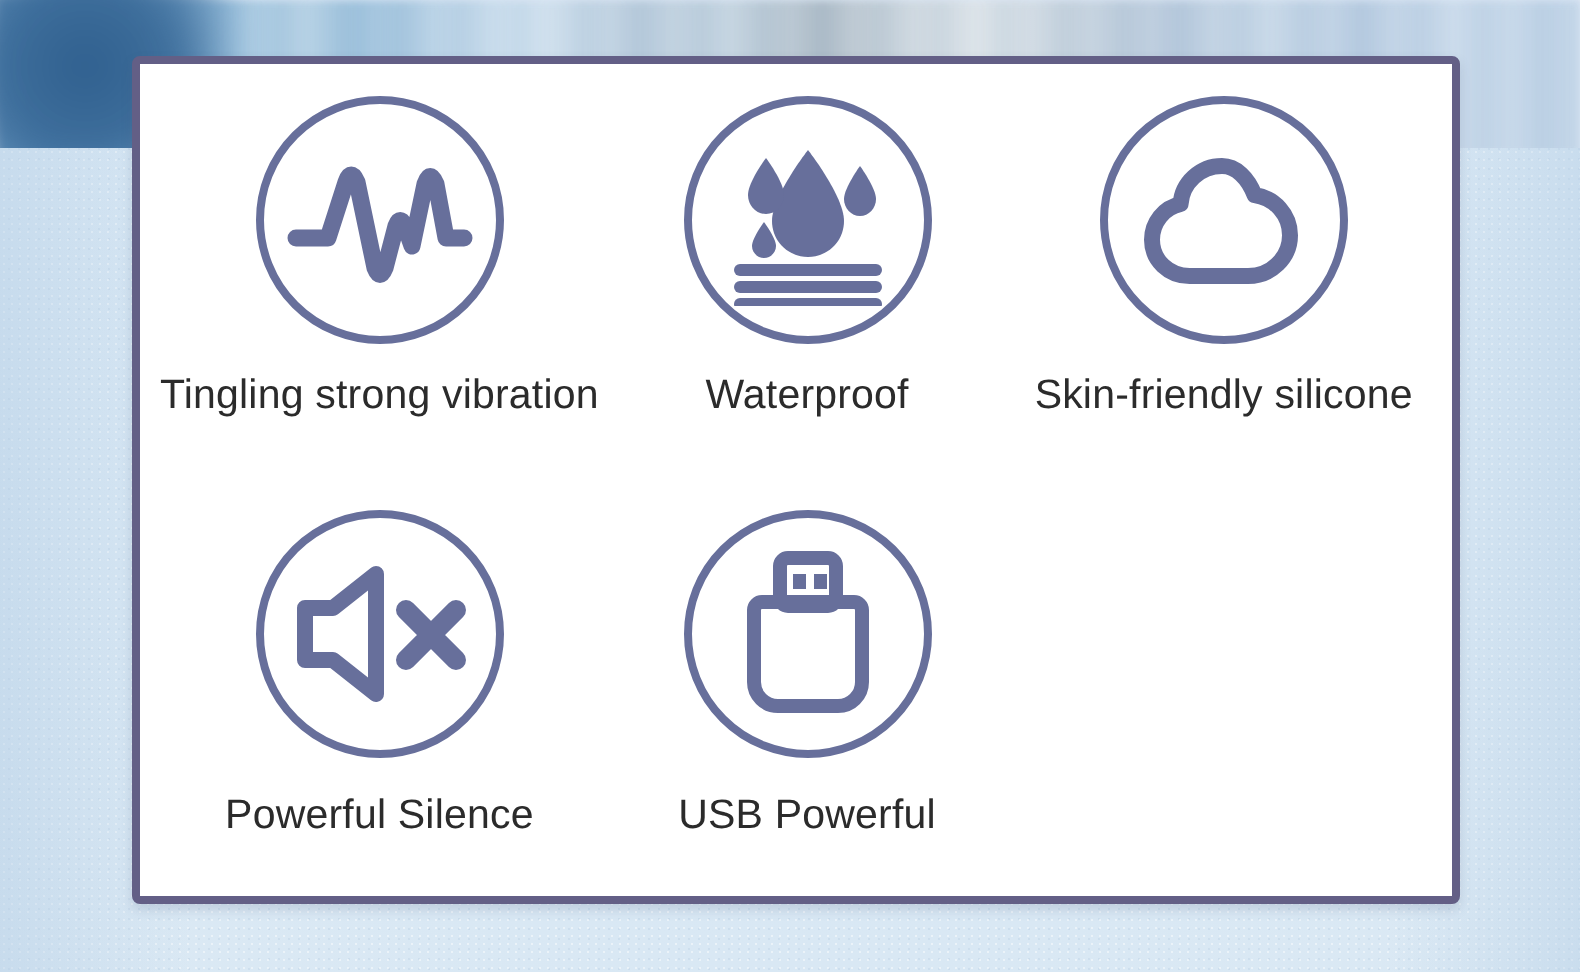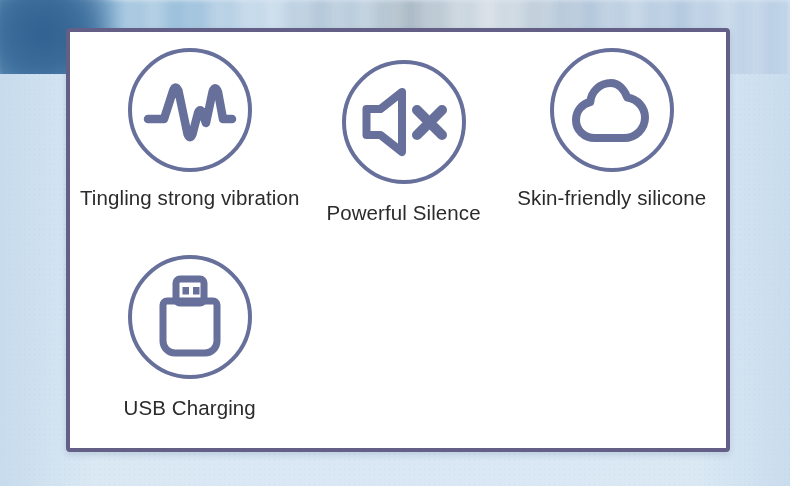--- a/index.html
+++ b/index.html
@@ -185,65 +185,86 @@
         <div class="icon-circle">
           <span>
             <svg width="96" height="70" viewBox="0 0 96 70">
               <path d="M6 44 H22 L31 16 Q33.5 9 36.5 16 L45.5 59 Q48 65.5 50.5 59 L56 38 Q58 32.5 60.5 38 L64 48 L70.5 17 Q73 9.5 76 17 L81 44 H90" fill="none" stroke="#676f9b" stroke-width="8.5" stroke-linecap="round" stroke-linejoin="round"></path>
             </svg>
           </span>
         </div>
         <div class="feature-label">Tingling strong vibration</div>
       </div>
 
-
-      <div class="feature-cell row2">
-        <div class="icon-circle">
-          <span>
-            <svg width="92" height="74" viewBox="0 0 92 74">
-
-              <path d="M44 7 L22.5 24 H8.5 V50 H22.5 L44 67 Z" fill="none" stroke="#676f9b" stroke-width="8" stroke-linejoin="round" stroke-linecap="round"></path>
-
-              <path d="M59 25 L84 50 M84 25 L59 50" fill="none" stroke="#676f9b" stroke-width="10" stroke-linecap="round"></path>
-            </svg>
-          </span>
-        </div>
-        <div class="feature-label">Powerful Silence</div>
+      <div class="feature-cell">
+        <div class="icon-circle">
+          <span>
+            <svg width="92" height="86" viewBox="0 0 92 86">
+
+              <path d="M46 8 C46 8 64 31 64 43.5 C64 53.6 55.9 61.5 46 61.5 C36.1 61.5 28 53.6 28 43.5 C28 31 46 8 46 8 Z" fill="#676f9b"></path>
+
+              <path d="M25 12 C25 12 34 24 34 30.5 C34 35.8 30 40 25 40 C20 40 16 35.8 16 30.5 C16 24 25 12 25 12 Z" fill="#676f9b"></path>
+
+              <path d="M72 16 C72 16 80 27 80 32.5 C80 37.2 76.4 41 72 41 C67.6 41 64 37.2 64 32.5 C64 27 72 16 72 16 Z" fill="#676f9b"></path>
+
+              <path d="M24 44 C24 44 30 52 30 56 C30 59.3 27.3 62 24 62 C20.7 62 18 59.3 18 56 C18 52 24 44 24 44 Z" fill="#676f9b"></path>
+
+              <rect x="9" y="65" width="74" height="6" rx="3" fill="#676f9b"></rect>
+              <rect x="9" y="73.5" width="74" height="6" rx="3" fill="#676f9b"></rect>
+              <rect x="9" y="82" width="74" height="6" rx="3" fill="#676f9b"></rect>
+            </svg>
+          </span>
+        </div>
+        <div class="feature-label">Waterproof</div>
       </div>
 
       <div class="feature-cell">
         <div class="icon-circle">
           <span>
             <svg width="90" height="72" viewBox="0 0 90 72">
               <path d="M44 9
                        C33 9 24 17.5 23.3 28
                        C15 29.8 9 37.1 9 45.9
                        C9 56.2 17.4 64 27.8 64
                        H57
                        C68.6 64 78 54.9 78 43.6
                        C78 33.4 70.3 24.9 60.3 23.5
                        C56.9 14.9 51 9 44 9 Z" fill="none" stroke="#676f9b" stroke-width="8" stroke-linejoin="round" stroke-linecap="round"></path>
             </svg>
           </span>
         </div>
         <div class="feature-label">Skin-friendly silicone</div>
       </div>
 
+      <div class="feature-cell row2">
+        <div class="icon-circle">
+          <span>
+            <svg width="92" height="74" viewBox="0 0 92 74">
+
+              <path d="M44 7 L22.5 24 H8.5 V50 H22.5 L44 67 Z" fill="none" stroke="#676f9b" stroke-width="8" stroke-linejoin="round" stroke-linecap="round"></path>
+
+              <path d="M59 25 L84 50 M84 25 L59 50" fill="none" stroke="#676f9b" stroke-width="10" stroke-linecap="round"></path>
+            </svg>
+          </span>
+        </div>
+        <div class="feature-label">Powerful Silence</div>
+      </div>
+
 
       <div class="feature-cell row2">
         <div class="icon-circle">
           <span>
             <svg width="72" height="84" viewBox="0 0 72 84">
 
               <rect x="22" y="4" width="28" height="24" rx="4" fill="none" stroke="#676f9b" stroke-width="7"></rect>
               <rect x="28.5" y="12" width="6.5" height="7.5" fill="#676f9b"></rect>
               <rect x="39" y="12" width="6.5" height="7.5" fill="#676f9b"></rect>
 
               <path d="M13 26 H59 A4 4 0 0 1 63 30 V66 A12 12 0 0 1 51 78 H21 A12 12 0 0 1 9 66 V30 A4 4 0 0 1 13 26 Z" fill="none" stroke="#676f9b" stroke-width="7" stroke-linejoin="round"></path>
             </svg>
           </span>
         </div>
-        <div class="feature-label">USB Charging</div>
+        <div class="feature-label">USB Powerful</div>
       </div>
 
     </div>
   </div>
 </div>
 
 </body></html>

